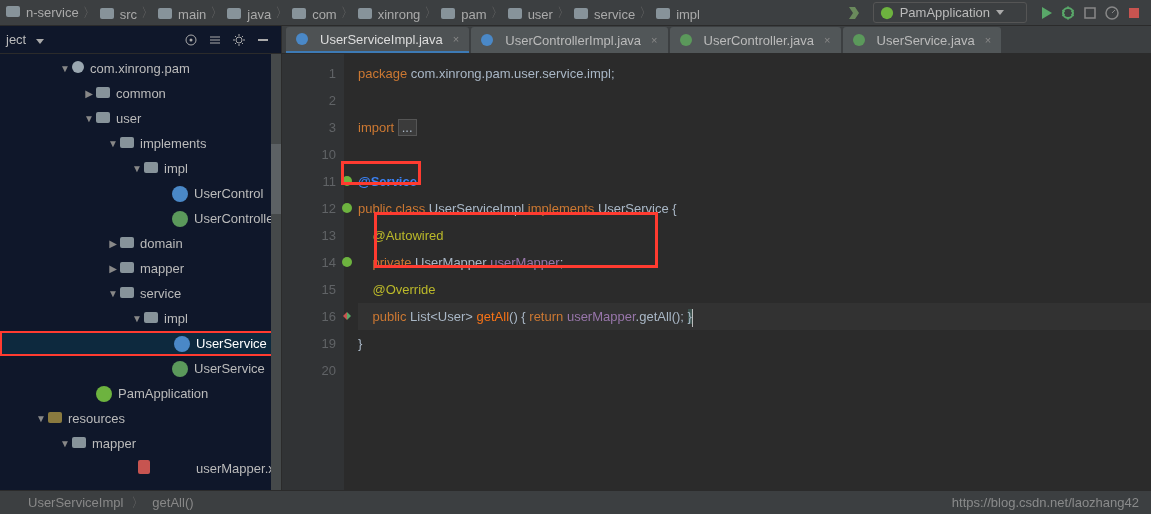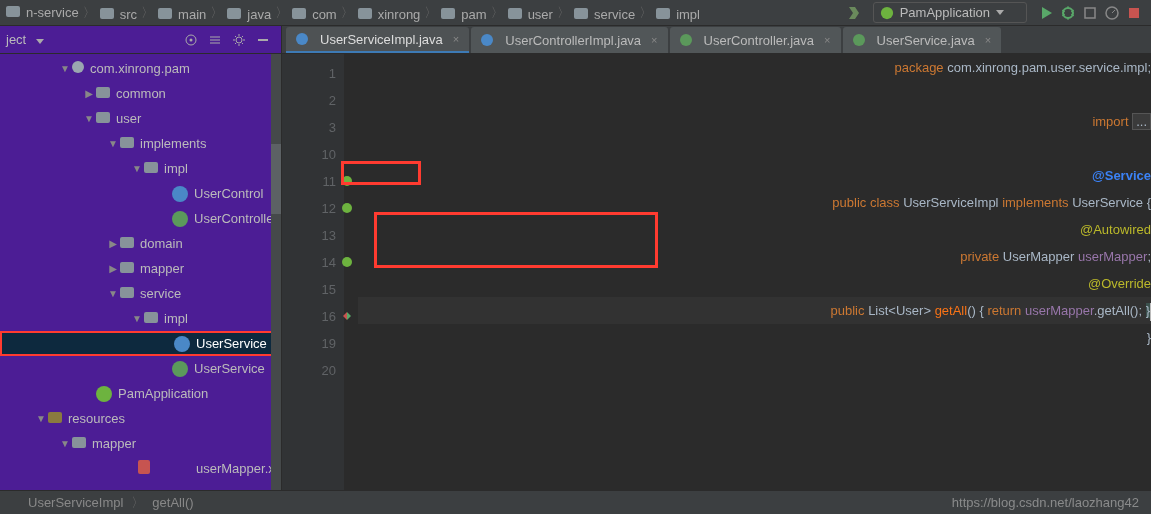--- a/index.html
+++ b/index.html
@@ -5,21 +5,21 @@
 * { margin:0; padding:0; box-sizing:border-box; font-family:"Segoe UI",Arial,sans-serif; font-size:13px; }
 body { background:#3c3f41; color:#bbb; width:1151px; height:514px; overflow:hidden; position:relative; }
 .topbar { height:26px; display:flex; align-items:center; padding:0 6px; background:#3c3f41; border-bottom:1px solid #2b2b2b; }
 .crumbs { display:flex; align-items:center; flex:1; overflow:hidden; }
 .crumb { display:flex; align-items:flex-end; color:#aaa; white-space:nowrap; cursor:pointer; }
 .crumb .sep { margin:0 4px; color:#666; }
 .cfg { display:flex; align-items:center; margin-left:auto; }
 .cfg .cfgbox { border:1px solid #555; border-radius:3px; padding:2px 22px 2px 26px; position:relative; margin:0 8px; cursor:pointer; display:flex; align-items:center;}
 .cfg .ico { width:16px; height:16px; margin:0 3px; cursor:pointer; display:inline-block; }
 .row { display:flex; height:calc(100% - 26px - 24px); }
-.sidebar { width:282px; background:#4c1d95; border-right:1px solid #2b2b2b; display:flex; flex-direction:column; }
+.sidebar { width:282px; background:#0f172a; border-right:1px solid #2b2b2b; display:flex; flex-direction:column; }
 .sb-head { height:28px; display:flex; align-items:center; padding:0 6px; border-bottom:1px solid #2b2b2b; }
 .sb-head .lab { flex:1; }
 .sb-head .hico { width:16px; height:16px; margin:0 4px; cursor:pointer; }
 .tree { flex:1; overflow:hidden; position:relative; padding-top:2px; }
 .tnode { display:flex; align-items:center; height:25px; cursor:pointer; color:#bbb; white-space:nowrap; }
 .tnode .arrow { width:10px; text-align:center; color:#888; font-size:10px; margin-right:2px;}
 .tnode.sel { background:#0d293e; color:#fff; }
 .fico { width:16px; height:16px; margin-right:6px; display:inline-block; border-radius:50%; }
 .folder::before { content:""; display:inline-block; width:14px; height:11px; background:#87939a; border-radius:2px; margin-right:6px; }
 .pkg::before { content:""; display:inline-block; width:12px; height:12px; background:#9aa7b0; border-radius:50%; margin-right:6px; }
@@ -33,21 +33,21 @@
 .thumb { position:absolute; right:0; top:90px; width:10px; height:70px; background:#5c6164; }
 .tabs { height:28px; display:flex; align-items:flex-end; background:#3c3f41; border-bottom:1px solid #2b2b2b; padding-left:4px; gap:2px;}
 .tab { height:26px; display:flex; align-items:center; padding:0 10px; background:#515658; color:#bbb; border-radius:3px 3px 0 0; cursor:pointer; gap:6px;}
 .tab.active { background:#4e5254; border-bottom:2px solid #3d7ab5; color:#ddd; }
 .tab .x { color:#888; margin-left:4px; font-size:11px;}
 .editor { flex:1; display:flex; flex-direction:column; background:#2b2b2b; }
 .codewrap { flex:1; display:flex; overflow:hidden; font-family:"JetBrains Mono","Consolas",monospace; font-size:14.5px; }
 .gut { width:62px; background:#313335; color:#606366; text-align:right; padding:6px 8px 0 0; }
 .gut div { height:27px; line-height:27px; position:relative;}
 .gico { position:absolute; right:-18px; top:6px; width:14px; height:14px; }
-.code { flex:1; padding:0 0 0 14px; position:relative; color:#a9b7c6;text-align:right; }
+.code { flex:1; padding:6px 0 0 14px; position:relative; color:#a9b7c6; }
 .code .ln { height:27px; line-height:27px; white-space:pre; }
 .code .curline { background:#323232; }
 .kw { color:#cc7832; }
 .ann { color:#3b82f6; font-weight:bold;}
 .ann2 { color:#bbb92a; }
 .fld { color:#9876aa; }
 .mth { color:#f97316; }
 .cursor { border-left:1px solid #bbb; display:inline-block; height:18px; vertical-align:middle;}
 .status { height:24px; background:#3c3f41; border-top:1px solid #2b2b2b; display:flex; align-items:center; padding:0 20px; color:#888; font-size:12.5px;}
 .watermark { position:absolute; right:12px; bottom:4px; color:#aaa; font-size:13px; opacity:.7;}

